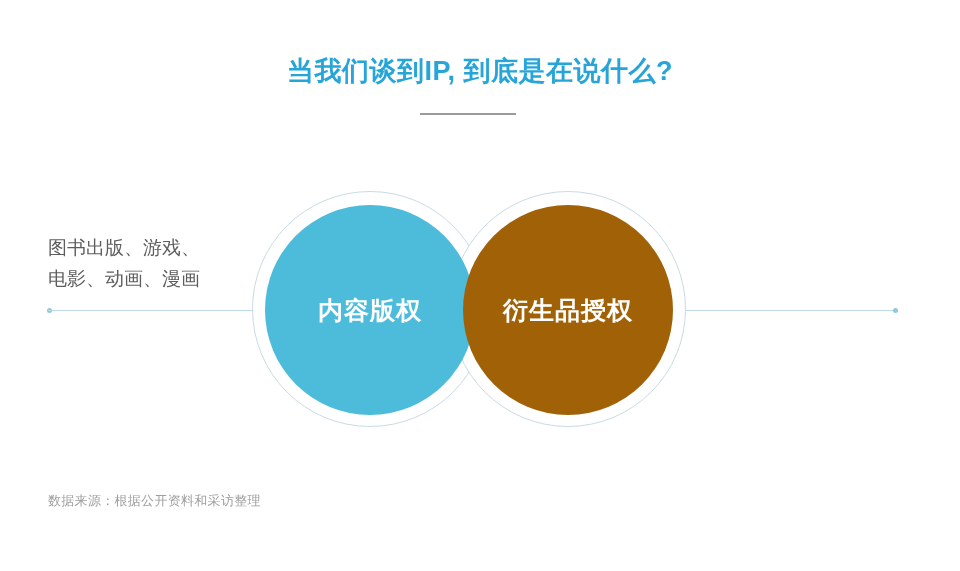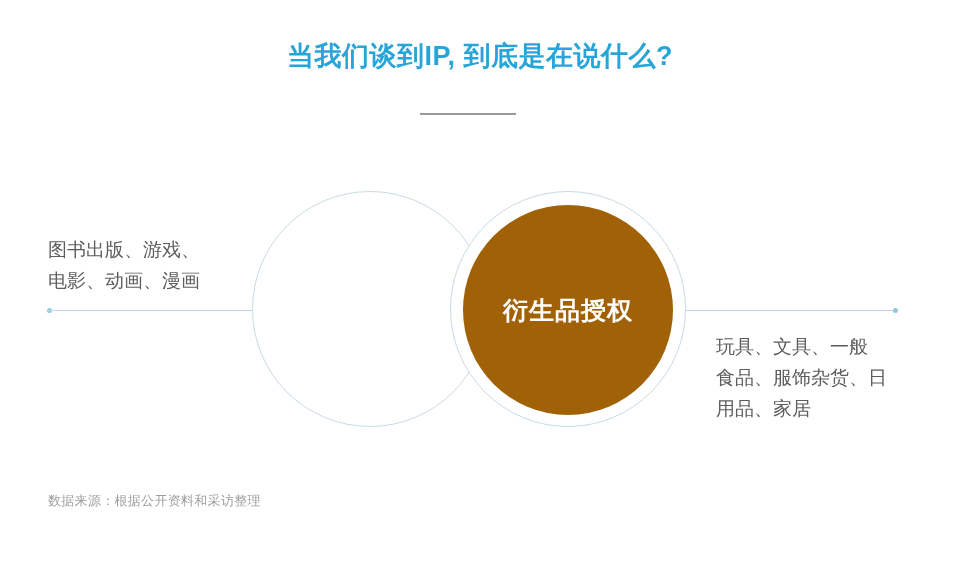--- a/index.html
+++ b/index.html
@@ -18,21 +18,21 @@
     position: relative;
     width: 960px;
     height: 571px;
     background: #ffffff;
   }
 
   
   #title {
     position: absolute;
     left: 0;
-    top: 38px;
+    top: 53px;
     width: 960px;
     text-align: center;
     font-size: 27px;
     font-weight: bold;
     color: #27a5d9;
     letter-spacing: 0.5px;
     line-height: 36px;
     white-space: nowrap;
   }
   #title-divider {
@@ -121,20 +121,21 @@
     background: #a16207;
   }
 
   
   .caption {
     position: absolute;
     color: #5d5d5d;
     font-size: 19px;
     line-height: 31px;
     white-space: pre-line;
+    font-family: Liberation Mono, monospace;
   }
   #caption-left {
     left: 48px;
     top: 234px;
     width: 200px;
     text-align: left;
   }
   #caption-right {
     left: 716px;
     top: 331px;
@@ -164,28 +165,28 @@
   <div id="connector-dot-left" class="connector-dot"></div>
   <div id="connector-left" class="connector"></div>
 
   <div id="connector-right" class="connector"></div>
   <div id="connector-dot-right" class="connector-dot"></div>
 
   <div id="venn">
     <div id="ring-left" class="ring"></div>
     <div id="ring-right" class="ring"></div>
 
+    <div id="disc-left" class="disc">
+      <span>内容版权</span>
+    </div>
 
     <div id="disc-right" class="disc">
       <span>衍生品授权</span>
     </div>
   </div>
 
   <div id="caption-left" class="caption">图书出版、游戏、
 电影、动画、漫画</div>
 
-  <div id="caption-right" class="caption">玩具、文具、一般
-食品、服饰杂货、日
-用品、家居</div>
 
   <div id="footer-source">数据来源：根据公开资料和采访整理</div>
 
 </div>
 
 </body></html>

